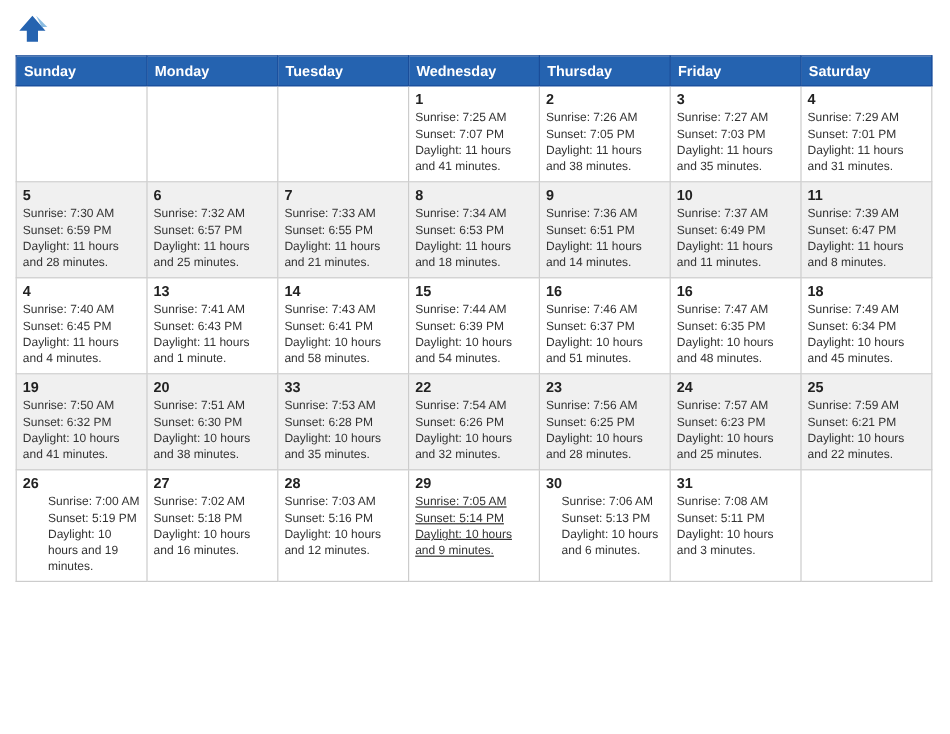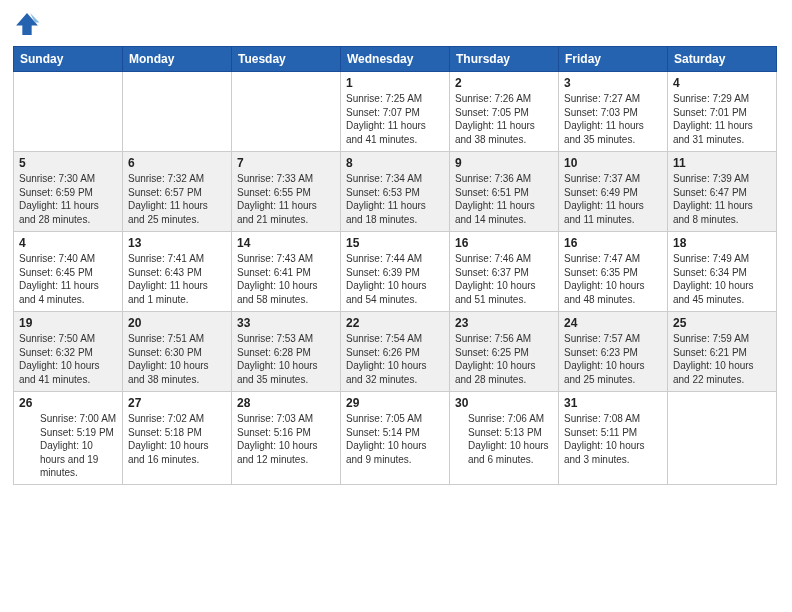--- a/index.html
+++ b/index.html
@@ -302,21 +302,21 @@
 Daylight: 10 hours and 16 minutes.</div>
           </td>
           <td>
             <div class="day-num">28</div>
             <div class="cell-info" style="white-space: pre-line;">Sunrise: 7:03 AM
 Sunset: 5:16 PM
 Daylight: 10 hours and 12 minutes.</div>
           </td>
           <td>
             <div class="day-num">29</div>
-            <div class="cell-info" style="white-space: pre-line;">Sunrise: 7:05 AM
+            <div class="cell-info" style="white-space: pre-line; text-decoration: underline;">Sunrise: 7:05 AM
 Sunset: 5:14 PM
 Daylight: 10 hours and 9 minutes.</div>
           </td>
           <td>
             <div class="day-num">30</div>
             <div class="cell-info" style="white-space: pre-line; margin-left: 13px;">Sunrise: 7:06 AM
 Sunset: 5:13 PM
 Daylight: 10 hours and 6 minutes.</div>
           </td>
           <td>

